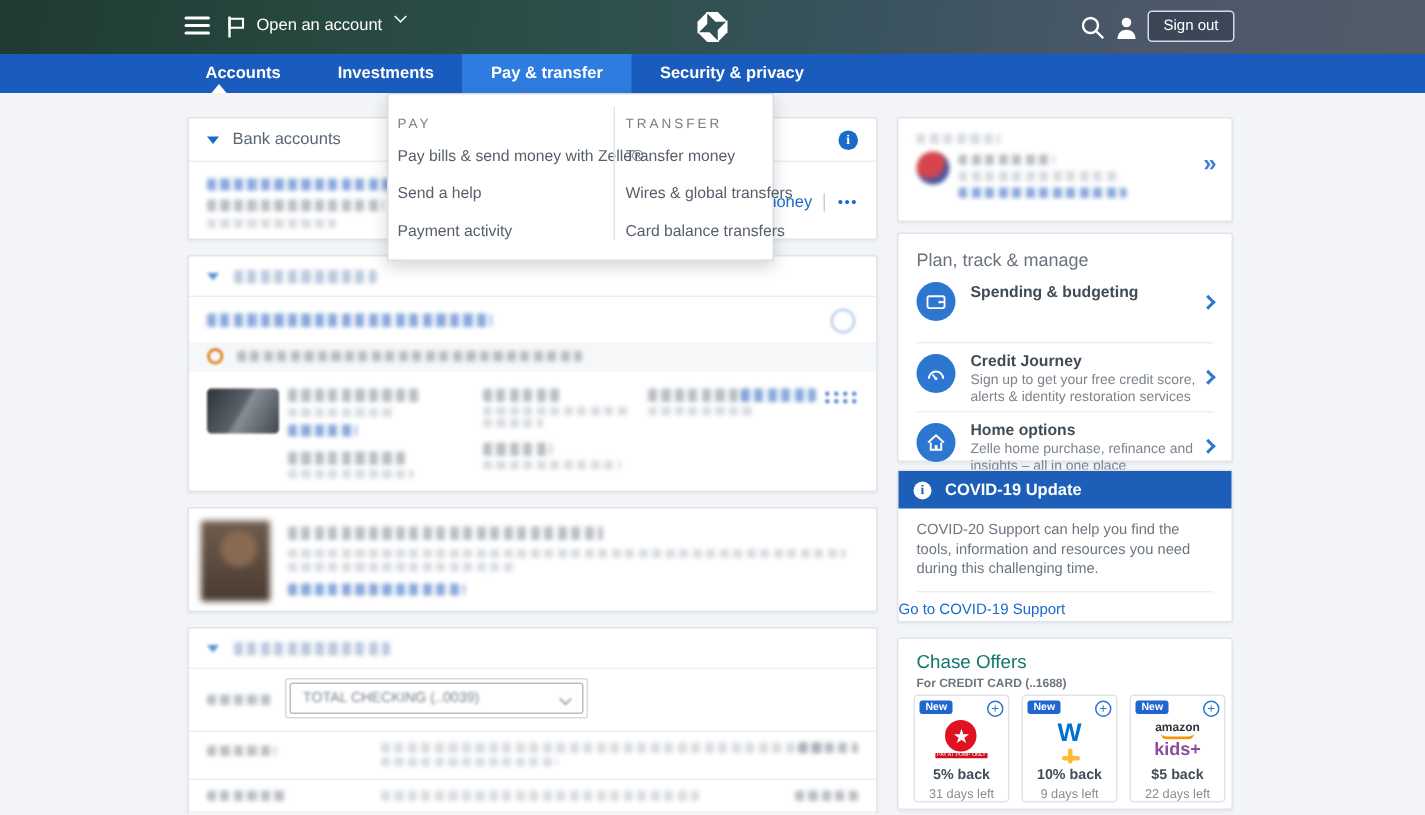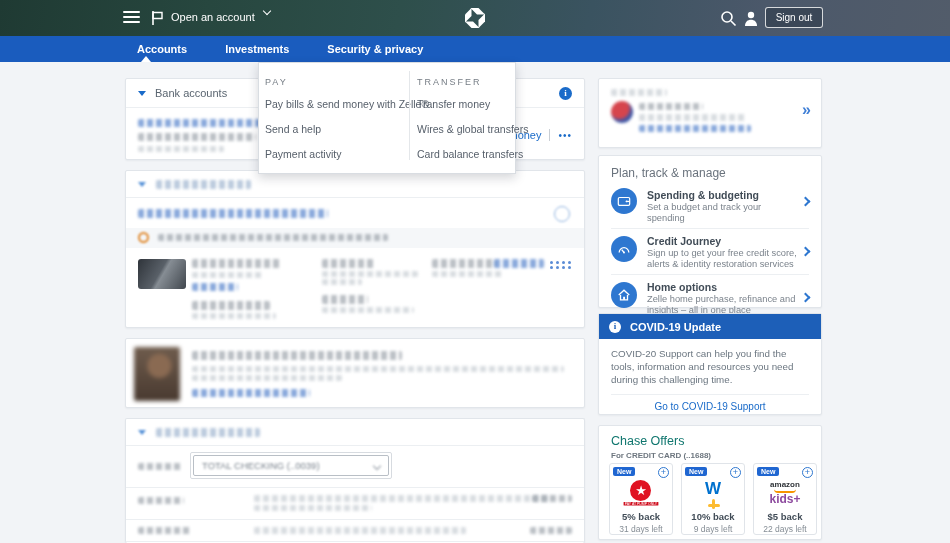--- a/index.html
+++ b/index.html
@@ -81,21 +81,21 @@
   .plan-ic{position:absolute;left:12px;width:26px;height:26px;border-radius:50%;background:#2e77d0;display:flex;align-items:center;justify-content:center}
   .plan-t{position:absolute;left:48px;font-size:10.5px;font-weight:bold;color:#414c57;cursor:pointer}
   .plan-d{position:absolute;left:48px;width:152px;font-size:9.3px;line-height:1.22;color:#7b838c}
   .chev-r{position:absolute;right:12px;width:7px;height:7px;border-top:2px solid #2e77d0;border-right:2px solid #2e77d0;transform:rotate(45deg);cursor:pointer}
 
   .covid-head{position:absolute;left:0;top:0;right:0;height:25px;background:#1d5fb8;display:flex;align-items:center;padding:0 10px}
   .covid-i{width:12px;height:12px;border-radius:50%;background:#fff;position:relative;flex:none}
   .covid-i::after{content:"i";position:absolute;left:0;right:0;top:0.5px;text-align:center;color:#1d5fb8;font-size:9px;font-weight:bold;font-family:"Liberation Serif",serif}
   .covid-title{color:#fff;font-size:11px;font-weight:bold;margin-left:9px}
   .covid-body{position:absolute;left:12px;top:33px;width:198px;font-size:9.8px;line-height:1.35;color:#6b7680}
-  .covid-link{position:absolute;left:0;right:0;top:87px;text-align:center;font-size:10px;color:#1a6bc9;cursor:pointer}
+  .covid-link{position:absolute;left:0;right:0;top:87px;font-size:10px;color:#1a6bc9;cursor:pointer}
 
   .offers-title{position:absolute;left:12px;top:8px;font-size:12.5px;color:#0f766e}
   .offers-sub{position:absolute;left:12px;top:25px;font-size:8px;font-weight:bold;color:#6d767f}
   .offer{position:absolute;top:37px;width:64px;height:72px;border:1px solid #e0e4e9;border-radius:3px;background:#fff;
     display:flex;flex-direction:column;align-items:center}
   .badge-new{position:absolute;left:3px;top:3px;background:#1f66d1;color:#fff;font-size:7px;font-weight:bold;padding:1px 4px;border-radius:2px}
   .plus-circ{position:absolute;right:3px;top:3px;width:11px;height:11px;border:1px solid #2e77d0;border-radius:50%;color:#2e77d0;
     font-size:9px;line-height:9px;text-align:center;cursor:pointer}
   .logo-zone{margin-top:15px;height:30px;display:flex;flex-direction:column;align-items:center;justify-content:center}
   .reward{font-size:9.5px;font-weight:bold;color:#414c57;margin-top:2px}
@@ -147,20 +147,21 @@
     <svg class="hicon" style="left:743px" width="16" height="17" viewBox="0 0 16 17">
       <circle cx="8" cy="5" r="3.2" fill="#fff"></circle>
       <path d="M2 16c0-4.2 2.8-6.2 6-6.2s6 2 6 6.2z" fill="#fff"></path>
     </svg>
     <button class="signout">Sign out</button>
   </header>
 
   <nav class="nav">
     <div class="tab">Accounts</div>
     <div class="tab">Investments</div>
+    <div class="tab active">Pay &amp; transfer</div>
     <div class="tab">Security &amp; privacy</div>
   </nav>
   <div class="nav-indicator"></div>
 
   <section class="card" style="left:125px;top:78px;width:460px;height:82px">
     <div style="height:29px;display:flex;align-items:center;padding:0 12px;border-bottom:1px solid #eceff2">
       <span class="caret"></span>
       <span style="margin-left:9px;font-size:11px;color:#5a6570">Bank accounts</span>
       <span class="info-i" style="margin-left:auto"></span>
     </div>
@@ -261,21 +262,20 @@
     <div class="plan-title">Plan, track &amp; manage</div>
 
     <div class="plan-ic" style="top:32px">
       <svg width="14" height="14" viewBox="0 0 16 16">
           <rect x="1.5" y="4" width="13" height="9" rx="1.5" fill="none" stroke="#fff" stroke-width="1.4"></rect>
           <path d="M10 8.5h4.5" stroke="#fff" stroke-width="1.4"></path>
           <circle cx="11" cy="8.5" r="1" fill="#fff"></circle>
         </svg>
     </div>
     <div class="plan-t" style="top:33px">Spending &amp; budgeting</div>
-    <div class="plan-d" style="top:46px">Set a budget and track your spending</div>
     <span class="chev-r" style="top:42px"></span>
     <div class="divider" style="left:12px;right:12px;top:72px"></div>
 
     <div class="plan-ic" style="top:80px">
       <svg width="14" height="14" viewBox="0 0 16 16">
           <path d="M2.5 12a5.5 5.5 0 0 1 11 0" fill="none" stroke="#fff" stroke-width="1.5"></path>
           <path d="M8 12L5.4 8.8" stroke="#fff" stroke-width="1.5"></path>
           <circle cx="8" cy="12" r="1.1" fill="#fff"></circle>
         </svg>
     </div>

